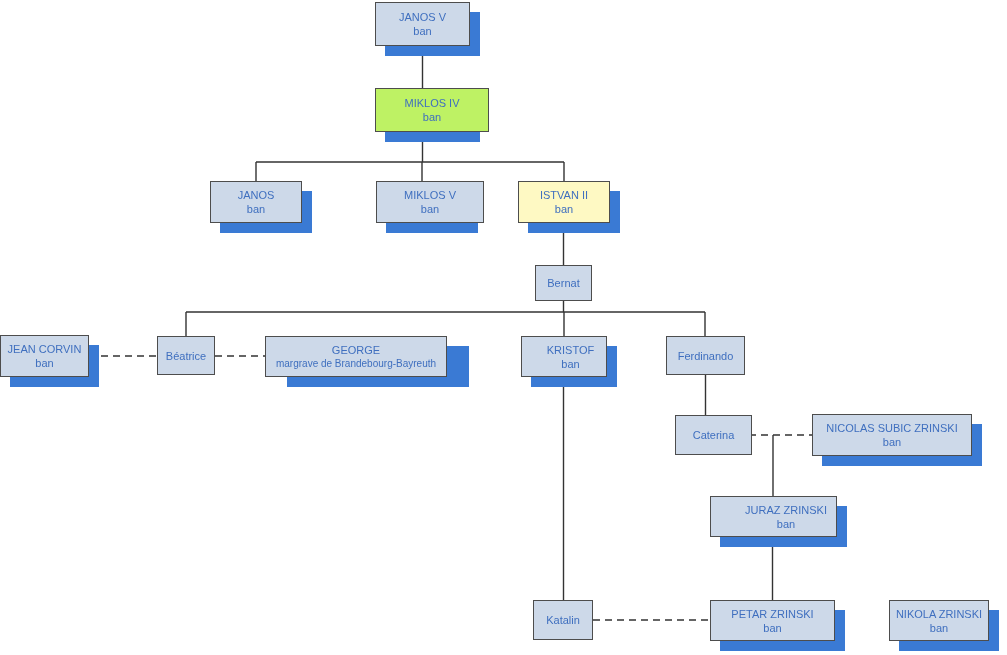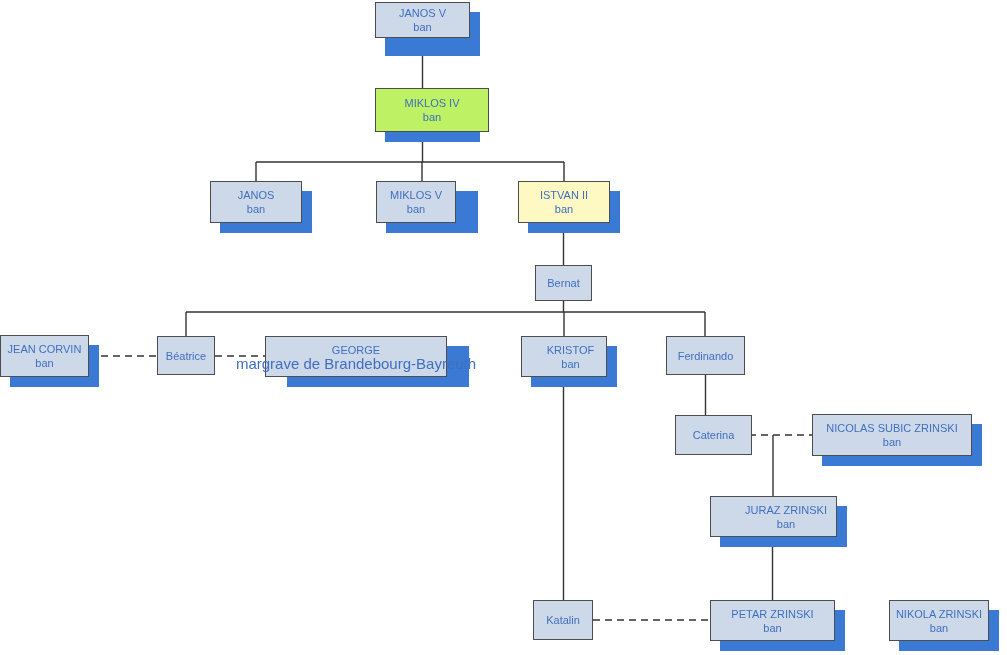--- a/index.html
+++ b/index.html
@@ -90,53 +90,53 @@
       <div class="shadow" style="left: 528px; top: 191px; width: 92px; height: 42px; background: rgb(58, 122, 212);"></div>
       <div class="shadow" style="left: 10px; top: 345px; width: 89px; height: 42px; background: rgb(58, 122, 212);"></div>
       <div class="shadow" style="left: 287px; top: 346px; width: 182px; height: 41px; background: rgb(58, 122, 212);"></div>
       <div class="shadow" style="left: 531px; top: 346px; width: 86px; height: 41px; background: rgb(58, 122, 212);"></div>
       <div class="shadow" style="left: 822px; top: 424px; width: 160px; height: 42px; background: rgb(58, 122, 212);"></div>
       <div class="shadow" style="left: 720px; top: 506px; width: 127px; height: 41px; background: rgb(58, 122, 212);"></div>
       <div class="shadow" style="left: 720px; top: 610px; width: 125px; height: 41px; background: rgb(58, 122, 212);"></div>
       <div class="shadow" style="left: 899px; top: 610px; width: 100px; height: 41px; background: rgb(58, 122, 212);"></div>
     </div>
   <div id="node-layer">
-      <div class="node" style="left: 375px; top: 2px; width: 95px; height: 36px; background: rgb(205, 217, 233); border-color: rgb(77, 77, 77); color: rgb(63, 111, 191);">
+      <div class="node" style="left: 375px; top: 2px; width: 95px; height: 44px; background: rgb(205, 217, 233); border-color: rgb(77, 77, 77); color: rgb(63, 111, 191);">
         <div class="title">JANOS V</div>
         <div class="sub">ban</div>
       </div>
       <div class="node" style="left: 375px; top: 88px; width: 114px; height: 44px; background: #bef264; border-color: rgb(77, 77, 77); color: rgb(63, 111, 191);">
         <div class="title">MIKLOS IV</div>
         <div class="sub">ban</div>
       </div>
       <div class="node" style="left: 210px; top: 181px; width: 92px; height: 42px; background: rgb(205, 217, 233); border-color: rgb(77, 77, 77); color: rgb(63, 111, 191);">
         <div class="title">JANOS</div>
         <div class="sub">ban</div>
       </div>
-      <div class="node" style="left: 376px; top: 181px; width: 80px; height: 42px; background: rgb(205, 217, 233); border-color: rgb(77, 77, 77); color: rgb(63, 111, 191);">
+      <div class="node" style="left: 376px; top: 181px; width: 108px; height: 42px; background: rgb(205, 217, 233); border-color: rgb(77, 77, 77); color: rgb(63, 111, 191);">
         <div class="title">MIKLOS V</div>
         <div class="sub">ban</div>
       </div>
       <div class="node" style="left: 518px; top: 181px; width: 92px; height: 42px; background: #fef9c3; border-color: rgb(77, 77, 77); color: rgb(63, 111, 191);">
         <div class="title">ISTVAN II</div>
         <div class="sub">ban</div>
       </div>
       <div class="node" style="left: 535px; top: 265px; width: 57px; height: 36px; background: rgb(205, 217, 233); border-color: rgb(77, 77, 77); color: rgb(63, 111, 191);">
         <div class="title">Bernat</div>
       </div>
       <div class="node" style="left: 0px; top: 335px; width: 89px; height: 42px; background: rgb(205, 217, 233); border-color: rgb(77, 77, 77); color: rgb(63, 111, 191);">
         <div class="title">JEAN CORVIN</div>
         <div class="sub">ban</div>
       </div>
       <div class="node" style="left: 157px; top: 336px; width: 58px; height: 39px; background: rgb(205, 217, 233); border-color: rgb(77, 77, 77); color: rgb(63, 111, 191);">
         <div class="title">Béatrice</div>
       </div>
       <div class="node" style="left: 265px; top: 336px; width: 182px; height: 41px; background: rgb(205, 217, 233); border-color: rgb(77, 77, 77); color: rgb(63, 111, 191);">
         <div class="title">GEORGE</div>
-        <div class="sub" style="font-size: 15px;">margrave de Brandebourg-Bayreuth</div>
+        <div class="sub" style="font-size: 10px;">margrave de Brandebourg-Bayreuth</div>
       </div>
       <div class="node" style="left: 521px; top: 336px; width: 86px; height: 41px; background: rgb(205, 217, 233); border-color: rgb(77, 77, 77); color: rgb(63, 111, 191); padding-left: 16px;">
         <div class="title">KRISTOF</div>
         <div class="sub">ban</div>
       </div>
       <div class="node" style="left: 666px; top: 336px; width: 79px; height: 39px; background: rgb(205, 217, 233); border-color: rgb(77, 77, 77); color: rgb(63, 111, 191);">
         <div class="title">Ferdinando</div>
       </div>
       <div class="node" style="left: 675px; top: 415px; width: 77px; height: 40px; background: rgb(205, 217, 233); border-color: rgb(77, 77, 77); color: rgb(63, 111, 191);">
         <div class="title">Caterina</div>

